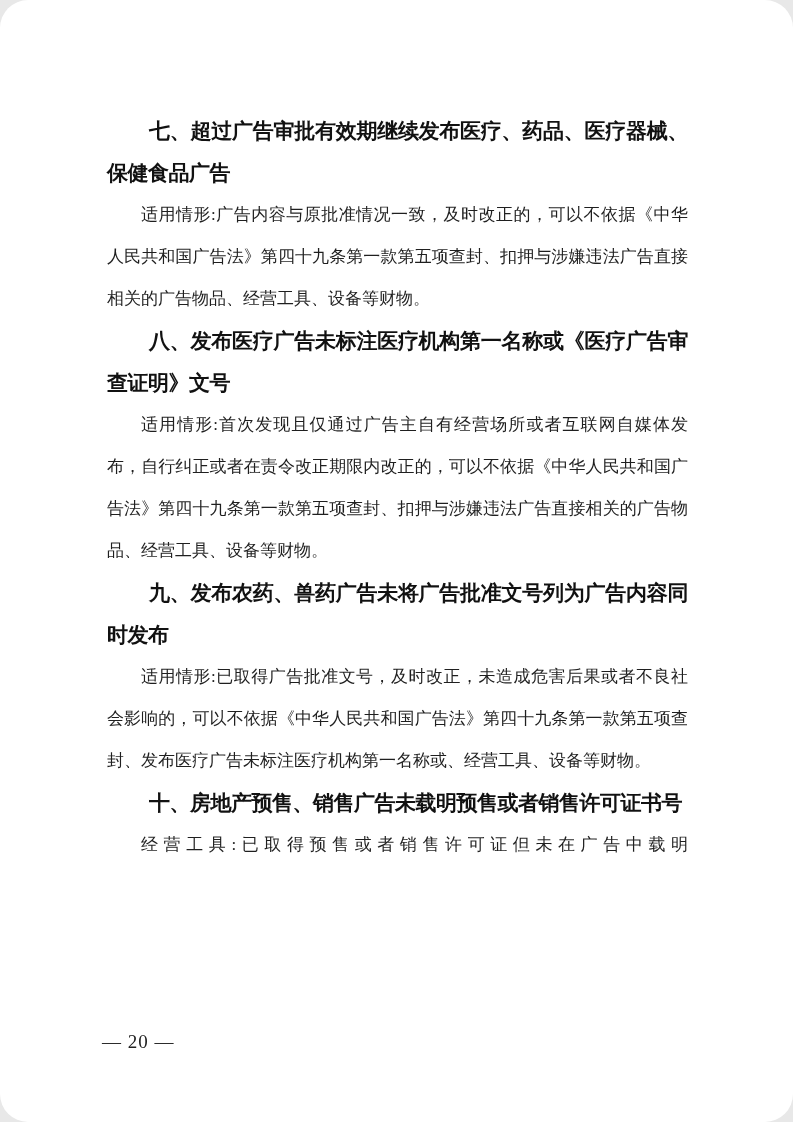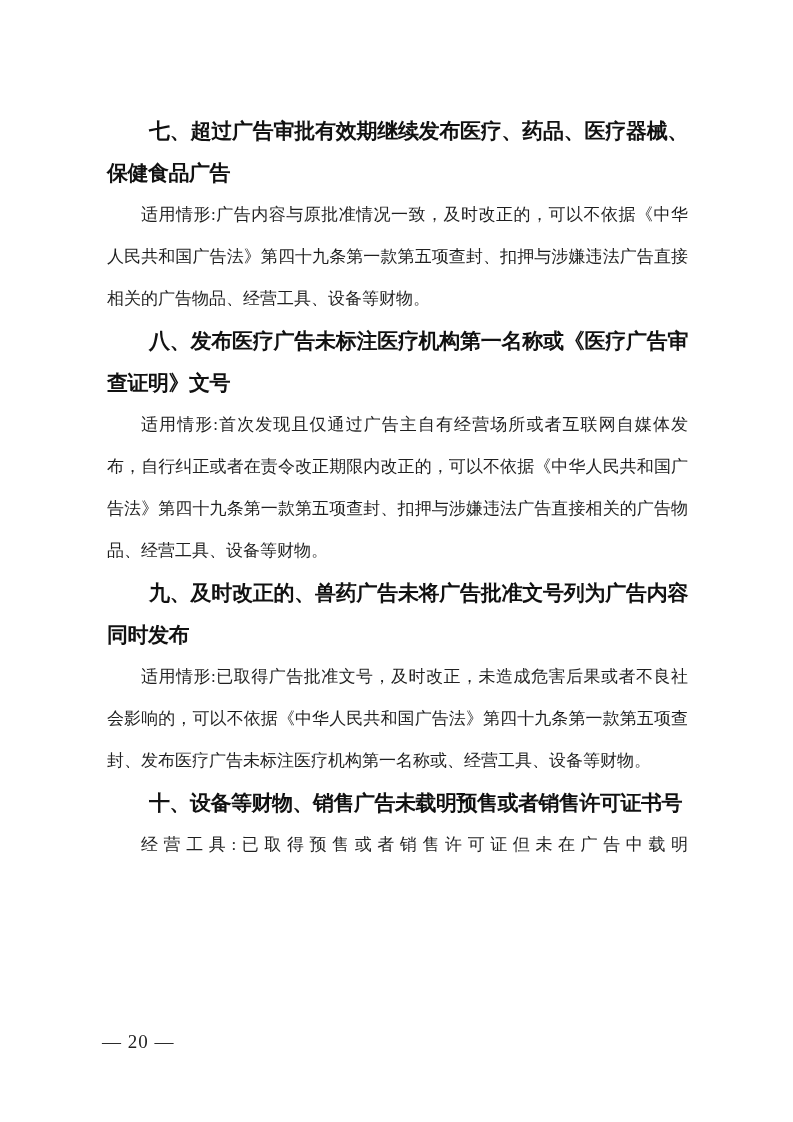--- a/index.html
+++ b/index.html
@@ -9,20 +9,21 @@
   }
   .page {
     position: relative;
     width: 793px;
     height: 1122px;
     margin: 0 auto;
     background: #ffffff;
     overflow: hidden;
     font-family: "Liberation Serif", "DejaVu Serif", serif;
     color: #1a1a1a;
+    border-radius: 28px;
   }
   .content {
     position: absolute;
     left: 107px;
     top: 110px;
     width: 581px;
   }
   .content h2 {
     margin: 0;
     font-family: "Liberation Sans", "DejaVu Sans", sans-serif;
@@ -66,26 +67,26 @@
       <h2>七、超过广告审批有效期继续发布医疗、药品、医疗器械、保健食品广告</h2>
       <p>适用情形:广告内容与原批准情况一致，及时改正的，可以不依据《中华人民共和国广告法》第四十九条第一款第五项查封、扣押与涉嫌违法广告直接相关的广告物品、经营工具、设备等财物。</p>
     </section>
 
     <section>
       <h2>八、发布医疗广告未标注医疗机构第一名称或《医疗广告审查证明》文号</h2>
       <p>适用情形:首次发现且仅通过广告主自有经营场所或者互联网自媒体发布，自行纠正或者在责令改正期限内改正的，可以不依据《中华人民共和国广告法》第四十九条第一款第五项查封、扣押与涉嫌违法广告直接相关的广告物品、经营工具、设备等财物。</p>
     </section>
 
     <section>
-      <h2>九、及时改正的、兽药广告未将广告批准文号列为广告内容同时发布</h2>
+      <h2>九、发布农药、兽药广告未将广告批准文号列为广告内容同时发布</h2>
       <p>适用情形:已取得广告批准文号，及时改正，未造成危害后果或者不良社会影响的，可以不依据《中华人民共和国广告法》第四十九条第一款第五项查封、发布医疗广告未标注医疗机构第一名称或、经营工具、设备等财物。</p>
     </section>
 
     <section>
-      <h2>十、设备等财物、销售广告未载明预售或者销售许可证书号</h2>
+      <h2>十、房地产预售、销售广告未载明预售或者销售许可证书号</h2>
       <p class="continues">经营工具:已取得预售或者销售许可证但未在广告中载明</p>
     </section>
 
   </div>
 
   <div class="footer">
     <span>— 20 —</span>
   </div>
 </div>
 

